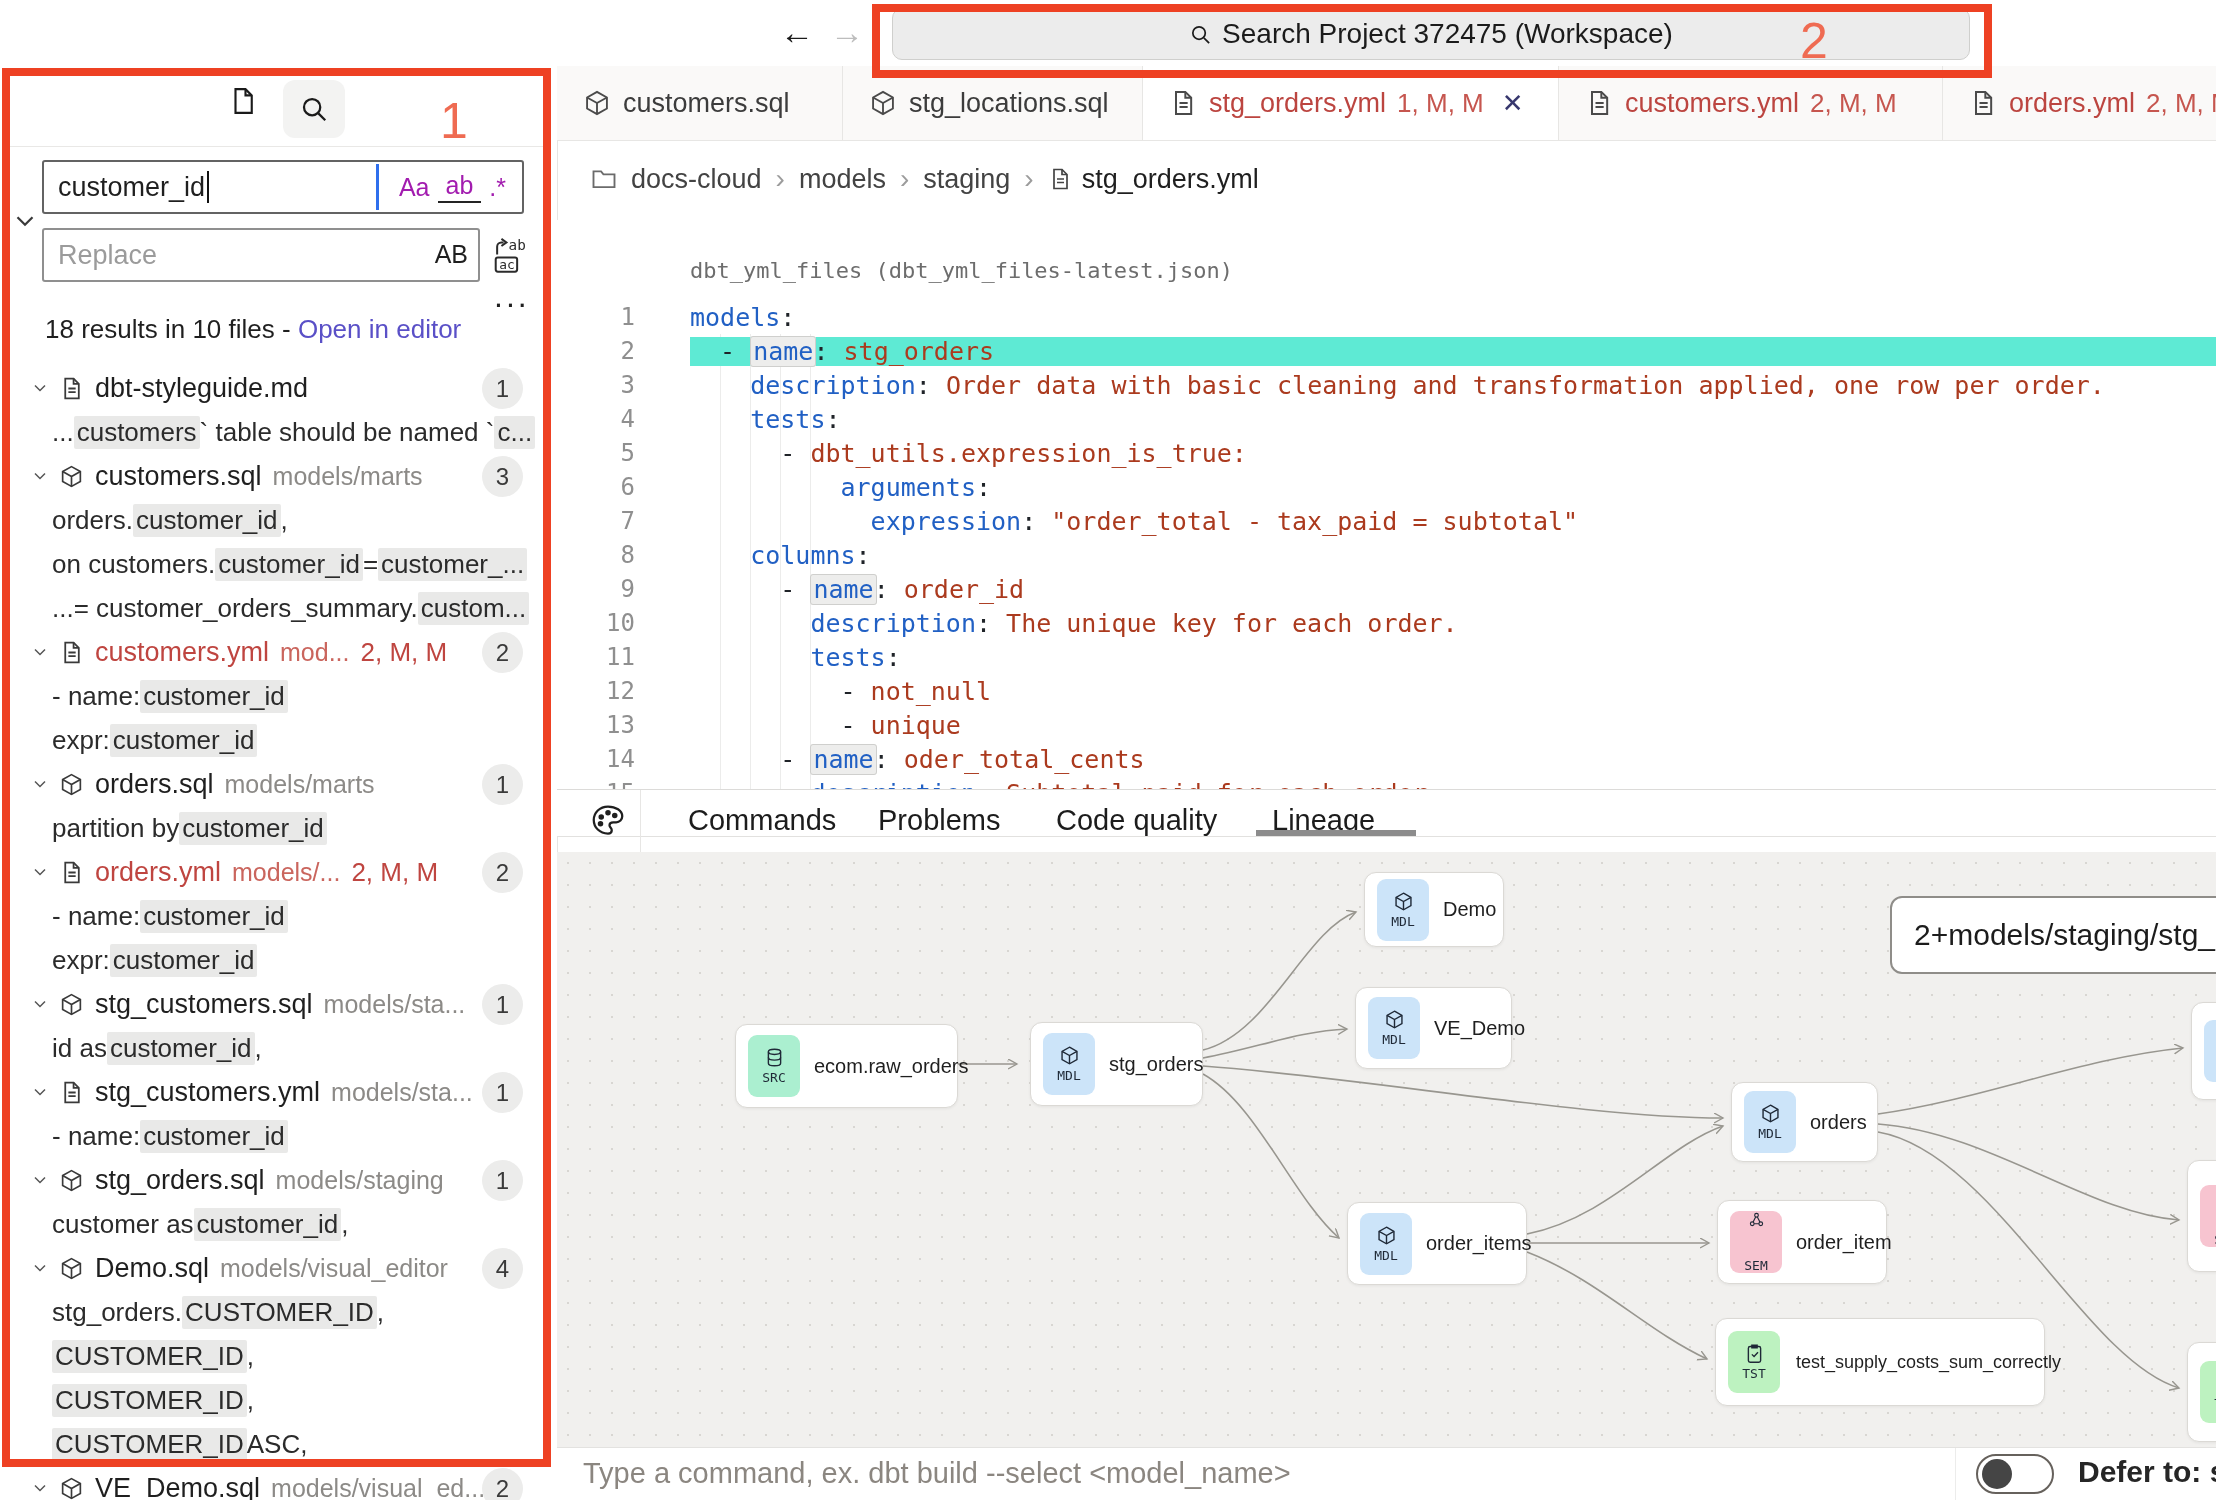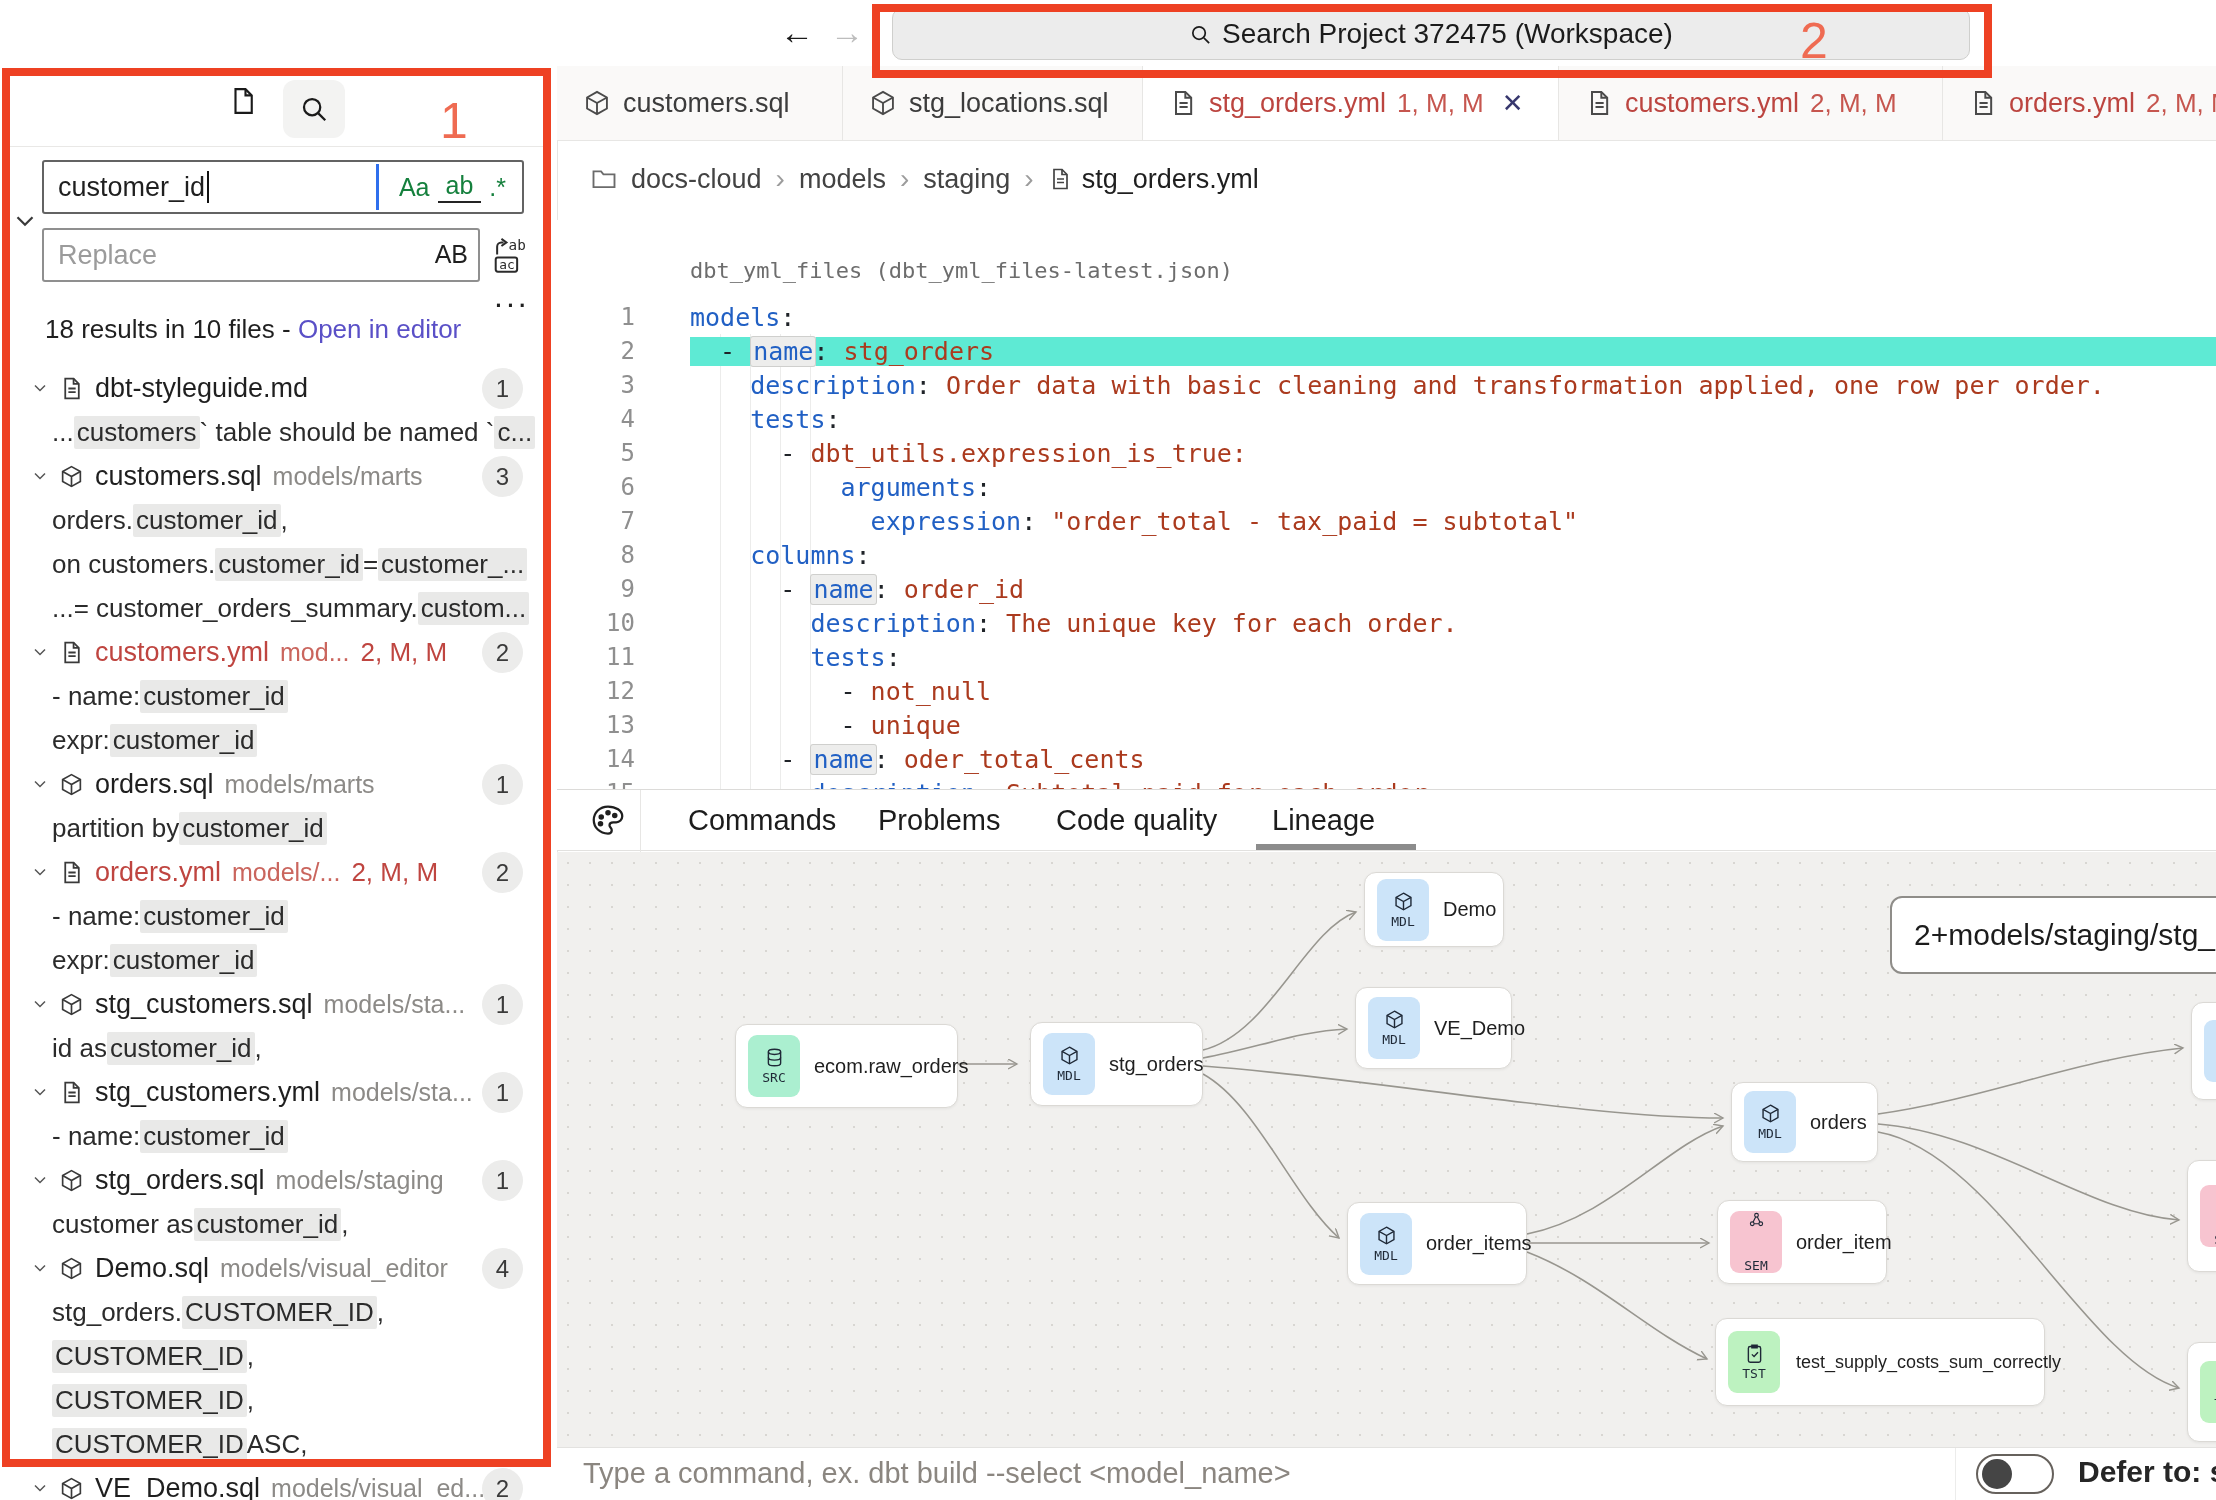--- a/index.html
+++ b/index.html
@@ -19,21 +19,21 @@
   .sb-head{position:absolute;left:0;top:76px;width:557px;height:70px;}
   .sb-fileicon{position:absolute;left:228px;top:10px;width:30px;height:36px;color:#1a1a1a;}
   .sb-searchbtn{position:absolute;left:283px;top:4px;width:62px;height:58px;border-radius:12px;background:#f3f3f2;display:flex;align-items:center;justify-content:center;}
   .sb-searchbtn svg{width:30px;height:30px;color:#1a1a1a;}
   .sb-divider{position:absolute;left:8px;top:146px;width:541px;height:1px;background:#e9e8e6;}
   .sb-chev{position:absolute;left:10px;top:206px;width:30px;height:30px;color:#3a3a3a;}
   .sinput{position:absolute;left:42px;top:160px;width:482px;height:54px;border:2px solid #636363;border-radius:3px;
       background:#fff;display:flex;align-items:center;padding:0 8px 0 14px;box-sizing:border-box;font-size:27px;}
   .sinput .caret{width:2px;height:32px;background:#111;margin-left:2px;}
   .sinput .bluebar{width:3px;height:46px;background:#2f6fed;margin-left:auto;margin-right:12px;}
-  .sinput .tgl{font-size:25px;color:#15803d;padding:0 8px;cursor:pointer;}
+  .sinput .tgl{font-size:25px;color:#a21caf;padding:0 8px;cursor:pointer;}
   .sinput .tgl.ww{border-bottom:2px solid #242424;padding-bottom:1px;}
   .rwrap{position:absolute;left:42px;top:228px;width:438px;height:54px;}
   .rinput{width:100%;height:100%;border:2px solid #8f8f8f;border-radius:3px;box-sizing:border-box;
       font-family:"Liberation Sans",sans-serif;font-size:27px;padding:0 60px 0 14px;color:#1f1f1f;background:#fff;}
   .rinput::placeholder{color:#9b9b9b;}
   .rab{position:absolute;right:12px;top:12px;font-size:25px;color:#1f1f1f;cursor:pointer;}
   .replaceall{position:absolute;left:490px;top:236px;width:40px;height:40px;color:#2b2b2b;cursor:pointer;}
   .moredots{position:absolute;left:494px;top:278px;font-size:32px;letter-spacing:3px;color:#1f1f1f;cursor:pointer;}
   .summary{position:absolute;left:45px;top:314px;font-size:26px;color:#1f1f1f;white-space:nowrap;}
   .summary .link{color:#5a50c7;cursor:pointer;}
@@ -75,21 +75,21 @@
   .cline{display:flex;height:34px;align-items:center;font-family:"DejaVu Sans Mono",monospace;font-size:25px;}
   .cline .gut{width:133px;flex:none;text-align:right;padding-right:55px;box-sizing:border-box;color:#8f8f8f;font-size:24px;}
   .cline .cbody{flex:1;white-space:pre;}
   .cline.active .cbody{background:#5eead4;}
   .tk-key{color:#2160c4;}
   .tk-val{color:#ab3a1e;}
   .tk-punc{color:#1f2328;}
   .tk-keybox{color:#2160c4;background:#ededec;border:1px solid #cfcfcd;border-radius:3px;padding:0 2px;margin:0 -3px 0 0;}
   .iguide{position:absolute;top:114px;bottom:0;width:1px;background:#ececeb;}
   
-  .paneltabs{position:absolute;left:557px;top:789px;width:1659px;height:62px;background:#fff;border-top:1px solid #dcdbd9;border-bottom:1px solid #e2e1df;box-sizing:border-box;}
+  .paneltabs{position:absolute;left:557px;top:789px;width:1659px;height:48px;background:#fff;border-top:1px solid #dcdbd9;border-bottom:1px solid #e2e1df;box-sizing:border-box;}
   .palette{position:absolute;left:33px;top:12px;width:36px;height:36px;color:#1f1f1f;cursor:pointer;}
   .pt-div{position:absolute;left:83px;top:0;width:1px;height:62px;background:#e7e6e4;}
   .ptab{position:absolute;top:0;height:61px;display:flex;align-items:center;font-size:29px;color:#1c1c1c;cursor:pointer;}
   .pt-underline{position:absolute;left:699px;bottom:0;width:160px;height:6px;background:#8c8c8c;}
   
   .graph{position:absolute;left:557px;top:852px;width:1659px;height:595px;overflow:hidden;background:#f1f0ee;
      background-image:radial-gradient(#d8d6d2 1.4px,transparent 1.4px);background-size:22px 22px;}
   .edges{position:absolute;left:0;top:0;width:1659px;height:595px;z-index:1;}
   .lnode{position:absolute;background:#fff;border:1px solid #dbd9d5;border-radius:12px;box-shadow:0 1px 3px rgba(0,0,0,.06);
      display:flex;align-items:center;padding-left:12px;box-sizing:border-box;z-index:2;cursor:pointer;}

